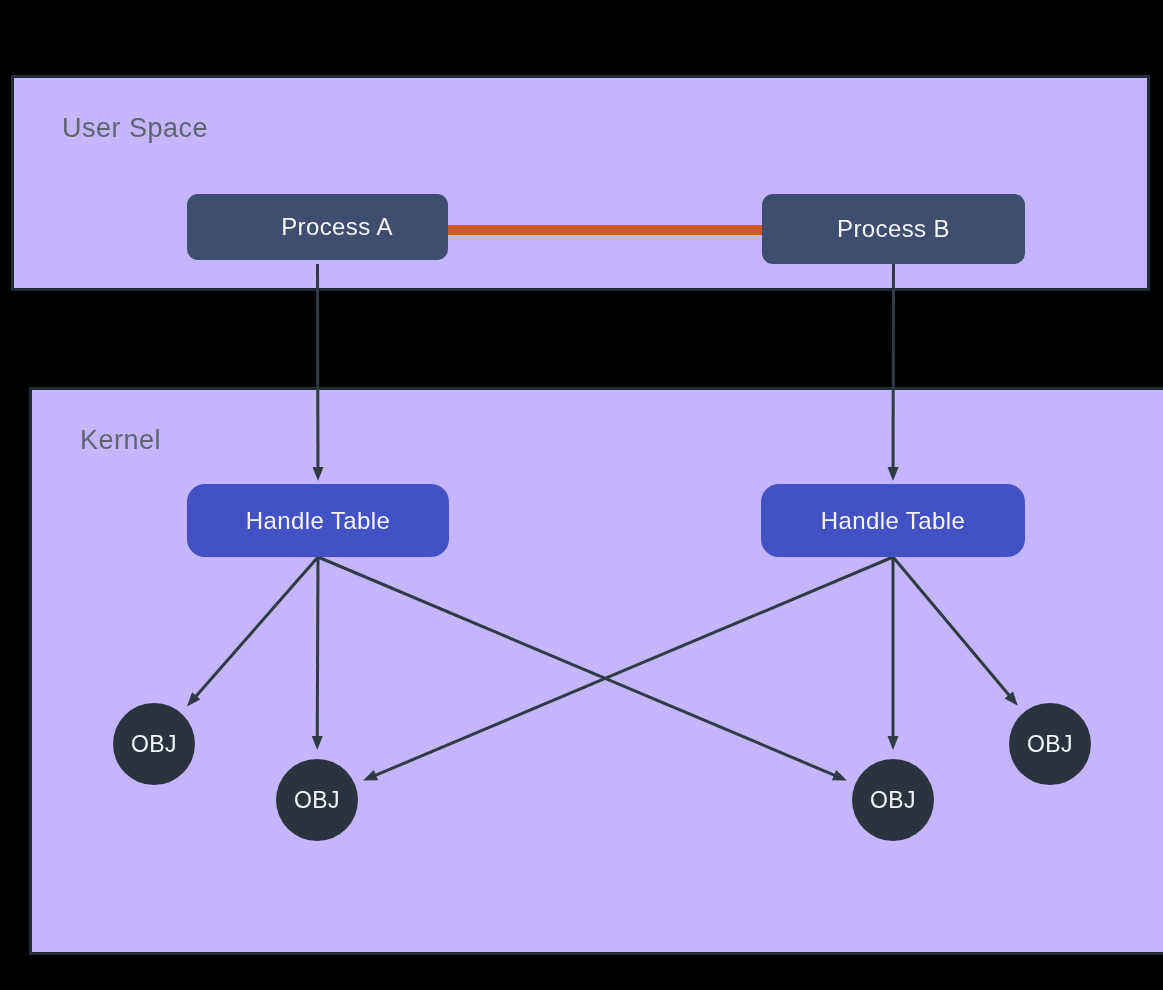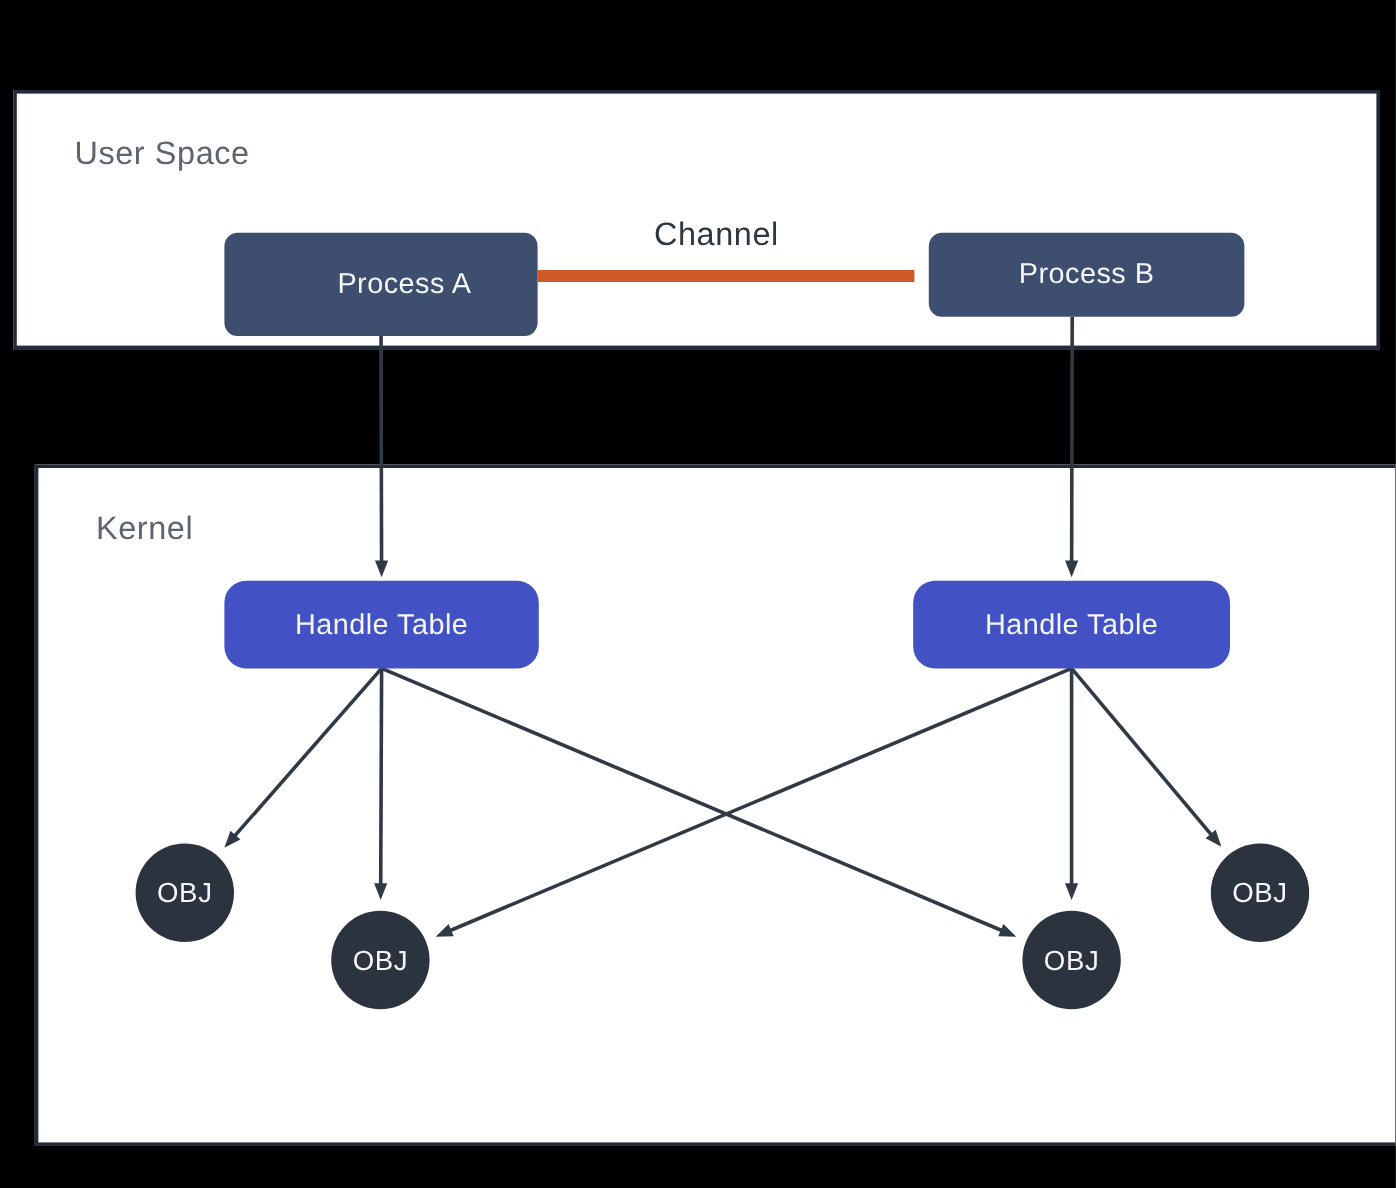--- a/index.html
+++ b/index.html
@@ -12,21 +12,21 @@
     position: relative;
     width: 1163px;
     height: 990px;
     background: #000000;
     overflow: hidden;
   }
   .panel {
     position: absolute;
     left: 11px;
     width: 1139px;
-    background: #ffffff;
+    background: #c4b5fd;
     border: 3px solid #212c38;
     box-sizing: border-box;
   }
   .panel-user   { top: 75px;  height: 216px; }
   .panel-kernel { top: 387px; height: 568px; margin-left: 18px; }
   .section-label {
     position: absolute;
     left: 48px;
     top: 35px;
     font-size: 27px;
@@ -105,26 +105,25 @@
       <line x1="318" y1="557" x2="837.7326832039483" y2="776.6435513366251" stroke="#2f3a45" stroke-width="3"></line>
       <polygon points="846.943902669957,780.536292780521 831.9071876234021,780.1526254653716 836.1892032116876,770.020284052762" fill="#2f3a45"></polygon>
       <line x1="893" y1="557" x2="372.2818496574998" y2="776.6779696757424" stroke="#2f3a45" stroke-width="3"></line>
       <polygon points="363.06820804791647,780.5649747297853 373.8294535216094,770.0556647688544 378.1051590810567,780.1906705393959" fill="#2f3a45"></polygon>
       <line x1="893" y1="557" x2="893" y2="740" stroke="#2f3a45" stroke-width="3"></line>
       <polygon points="893,750 887.5,736 898.5,736" fill="#2f3a45"></polygon>
       <line x1="893" y1="557" x2="1011.4200019423821" y2="698.0480277912449" stroke="#2f3a45" stroke-width="3"></line>
       <polygon points="1017.8500016186517,705.7066898260374 1004.6357379527384,698.5210627992761 1013.0602661910101,691.4480631553796" fill="#2f3a45"></polygon>
     </svg>
 
-  <div class="channel-label">Channel</div>
 
-  <div class="node rect process" id="node-process-a" style="left: 187px; top: 194px; width: 261px; height: 86px; padding-left: 39px;">
+  <div class="node rect process" id="node-process-a" style="left: 187px; top: 194px; width: 261px; height: 66px; padding-left: 39px;">
     <span>Process A</span>
   </div>
-  <div class="node rect process" id="node-process-b" style="left: 762px; top: 194px; width: 263px; height: 70px; margin-left: 12px;">
+  <div class="node rect process" id="node-process-b" style="left: 762px; top: 194px; width: 263px; height: 70px;">
     <span>Process B</span>
   </div>
   <div class="node rect handle" id="node-handle-table-a" style="left: 187px; top: 484px; width: 262px; height: 73px;">
     <span>Handle Table</span>
   </div>
   <div class="node rect handle" id="node-handle-table-b" style="left: 761px; top: 484px; width: 264px; height: 73px;">
     <span>Handle Table</span>
   </div>
   <div class="node circle" id="node-obj-1" style="left: 113px; top: 703px; width: 82px; height: 82px;">
     <span>OBJ</span>

